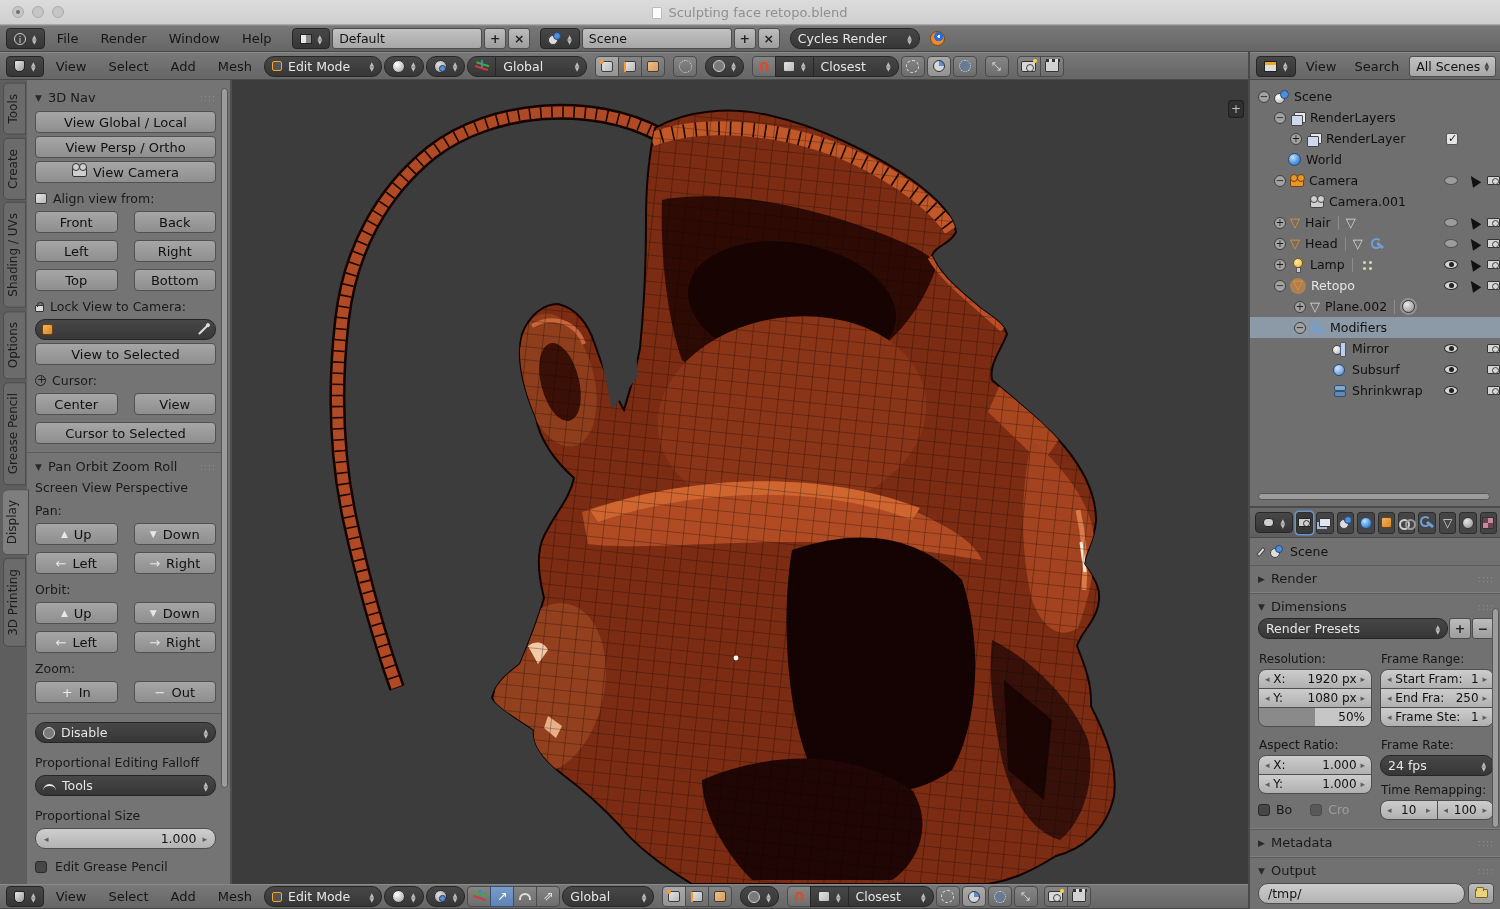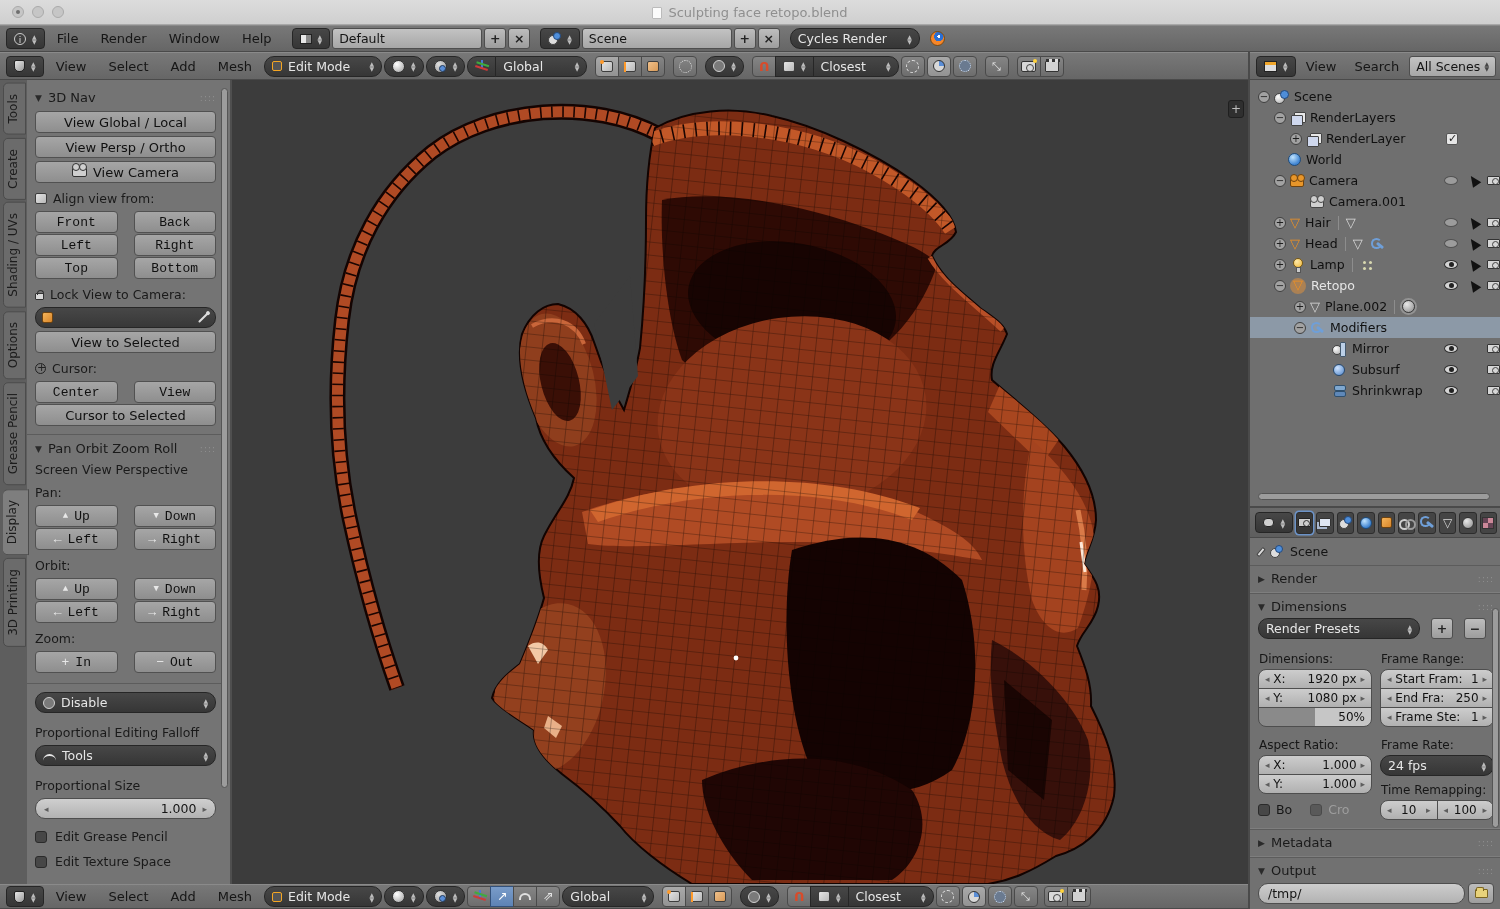--- a/index.html
+++ b/index.html
@@ -77,21 +77,21 @@
     border-radius:0 5px 5px 0; color:#1c1c1c; font-size:12px; padding:10px 2px; margin:3px 0 3px 3px; width:23px; text-align:center; }
   .vtab.active { background:#7e7e7e; width:26px; border-right:none; }
   .shelf { position:absolute; left:27px; top:0; width:195px; height:804px; padding:6px 6px 0 8px; }
   .shelf-scroll { position:absolute; right:2px; top:8px; width:7px; height:700px; background:#9c9c9c; border-radius:4px; border:1px solid #555; }
   .panel-title { display:flex; align-items:center; gap:6px; color:#1a1a1a; font-size:13px; margin:4px 0 6px 0; }
   .tri { font-size:9px; color:#2a2a2a; }
   .grip { margin-left:auto; color:#8f8f8f; font-size:9px; letter-spacing:1px; }
   .sbtn { display:flex; align-items:center; justify-content:center; gap:6px; background:linear-gradient(#a6a6a6,#8e8e8e);
     border:1px solid #515151; border-radius:4px; height:22px; color:#101010; font-size:13px; margin-bottom:3px; }
   .sbtn .lab { pointer-events:none; }
-  .brow { display:flex; gap:16px; margin-bottom:1px;font-family:Liberation Mono, monospace; } .brow .sbtn { flex:1; margin-bottom:0; }
+  .brow { display:flex; gap:16px; margin-bottom:7px; } .brow .sbtn { flex:1; margin-bottom:0; }
   .slabel { display:flex; align-items:center; gap:6px; color:#1a1a1a; font-size:12.5px; margin:8px 0 5px 0; }
   .shelf .dd { width:100%; margin-bottom:4px; justify-content:flex-start; }
   .shelf .dd .updn { margin-left:auto; }
   .slider { background:linear-gradient(#cfcfcf,#b2b2b2); border:1px solid #4e4e4e; border-radius:10px; height:21px;
     display:flex; align-items:center; color:#141414; padding:0 8px; margin-bottom:4px; }
   .slider .val { margin-left:auto; }
   .sarr { color:#5e5e5e; font-size:9px; }
   .cbrow { display:flex; align-items:center; gap:8px; margin:10px 0; color:#1a1a1a; }
   .cbx { width:12px; height:12px; background:#474747; border:1px solid #2a2a2a; border-radius:3px; position:relative; }
   .lockfield { background:linear-gradient(#474747,#383838); border:1px solid #262626; border-radius:10px; height:21px;
@@ -182,21 +182,21 @@
   .pi-link { width:15px; height:12px; }
   .pi-wrench { width:14px; height:14px; } .pi-wrench::before { content:""; position:absolute; left:0; top:0; width:7px; height:7px; border:2px solid #6f9fd8; border-radius:50%; border-right-color:transparent; }
   .pi-wrench::after { content:""; position:absolute; left:6px; top:7px; width:8px; height:3px; background:#6f9fd8; transform:rotate(40deg); border-radius:1px; }
   .pi-data { color:#d8d8d8; font-size:12px; font-weight:bold; }
   .pi-mat { width:12px; height:12px; border-radius:50%; background:radial-gradient(circle at 35% 30%,#e8e8e8,#8a8a8a); border:1px solid #333; }
   .pi-tex { width:12px; height:12px; border:1px solid #333; background:conic-gradient(#c89 0 25%, #645 0 50%, #c89 0 75%, #645 0); }
   .crumb { display:flex; align-items:center; gap:7px; height:27px; padding:0 9px; color:#131313; }
   .pin { width:4px; height:10px; background:#dadada; border:1px solid #444; transform:rotate(40deg); border-radius:1px; }
   .ppanel { border-top:1px solid #5c5c5c; border-bottom:1px solid #7e7e7e; padding:4px 8px; position:relative; }
   .ppanel .panel-title { margin:1px 0 2px 0; }
-  .presets { display:flex; gap:11px; margin:4px 8px 8px 0; }
+  .presets { display:flex; gap:1px; margin:4px 0 8px 0; }
   .presets .dd { flex:1; }
   .pcols { display:flex; gap:8px; }
   .pcol { flex:1; min-width:0; }
   .flabel { color:#161616; font-size:12px; margin:5px 0 3px 1px; }
   .stack > div { border-radius:0; margin-top:-1px; }
   .stack > div:first-child { border-radius:8px 8px 0 0; margin-top:0; }
   .stack > div:last-child { border-radius:0 0 8px 8px; }
   .nfield { height:20px; background:linear-gradient(#cdcdcd,#b0b0b0); border:1px solid #4e4e4e;
     display:flex; align-items:center; padding:0 6px; color:#121212; font-size:12px; }
   .nfield .v { margin-left:auto; }
@@ -917,21 +917,21 @@
         <div class="presets">
           <span class="dd">
               <span>Render Presets</span>
               <span class="updn" style="margin-left:auto;"></span>
             </span>
           <span class="sqbtn">+</span>
           <span class="sqbtn">−</span>
         </div>
         <div class="pcols">
           <div class="pcol">
-            <div class="flabel">Dimensions:</div>
+            <div class="flabel">Resolution:</div>
             <div class="stack">
               <div class="nfield"><span class="sarr">◂</span>&nbsp;<span>X:</span><span class="v">1920 px</span>&nbsp;<span class="sarr">▸</span></div>
               <div class="nfield"><span class="sarr">◂</span>&nbsp;<span>Y:</span><span class="v">1080 px</span>&nbsp;<span class="sarr">▸</span></div>
               <div class="nfield pct">
                   <span>50%</span>
                 </div>
             </div>
           </div>
           <div class="pcol">
             <div class="flabel">Frame Range:</div>

